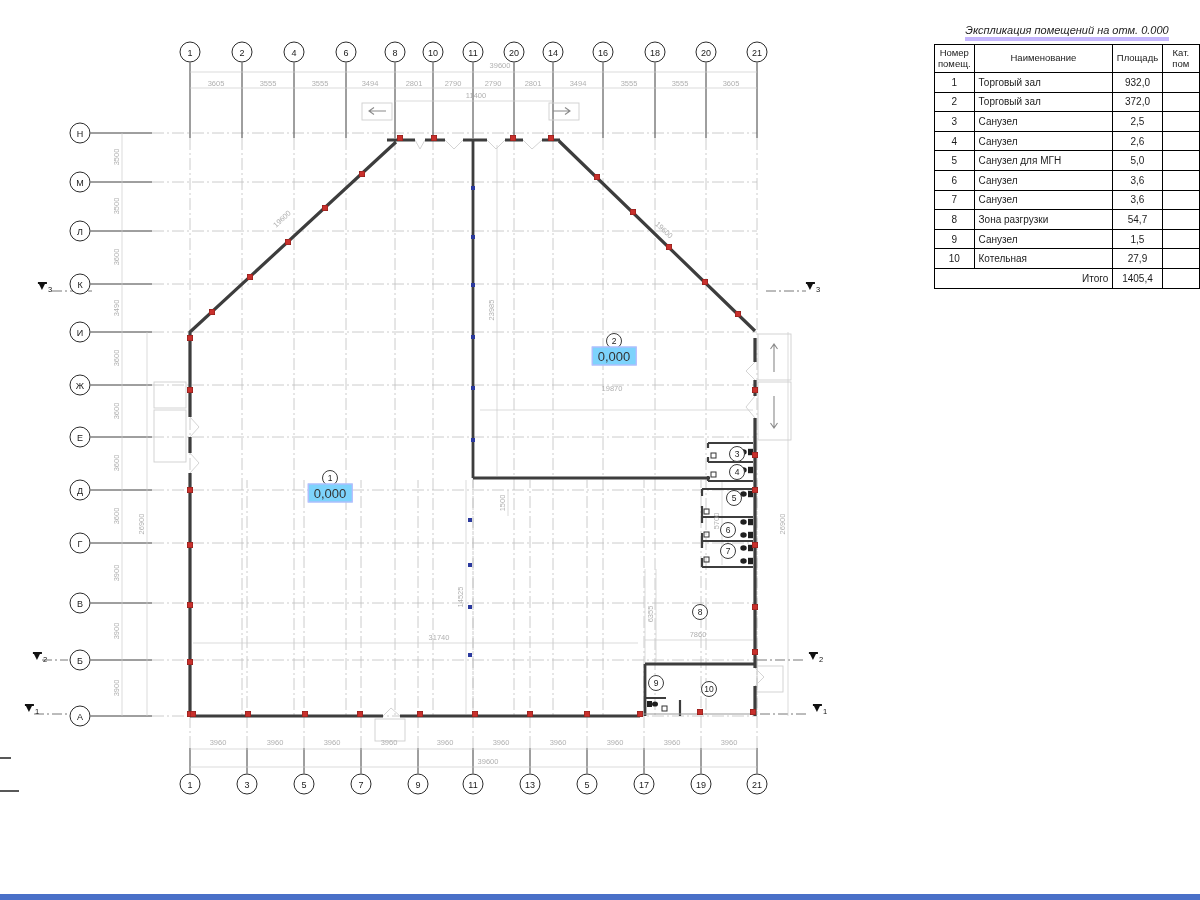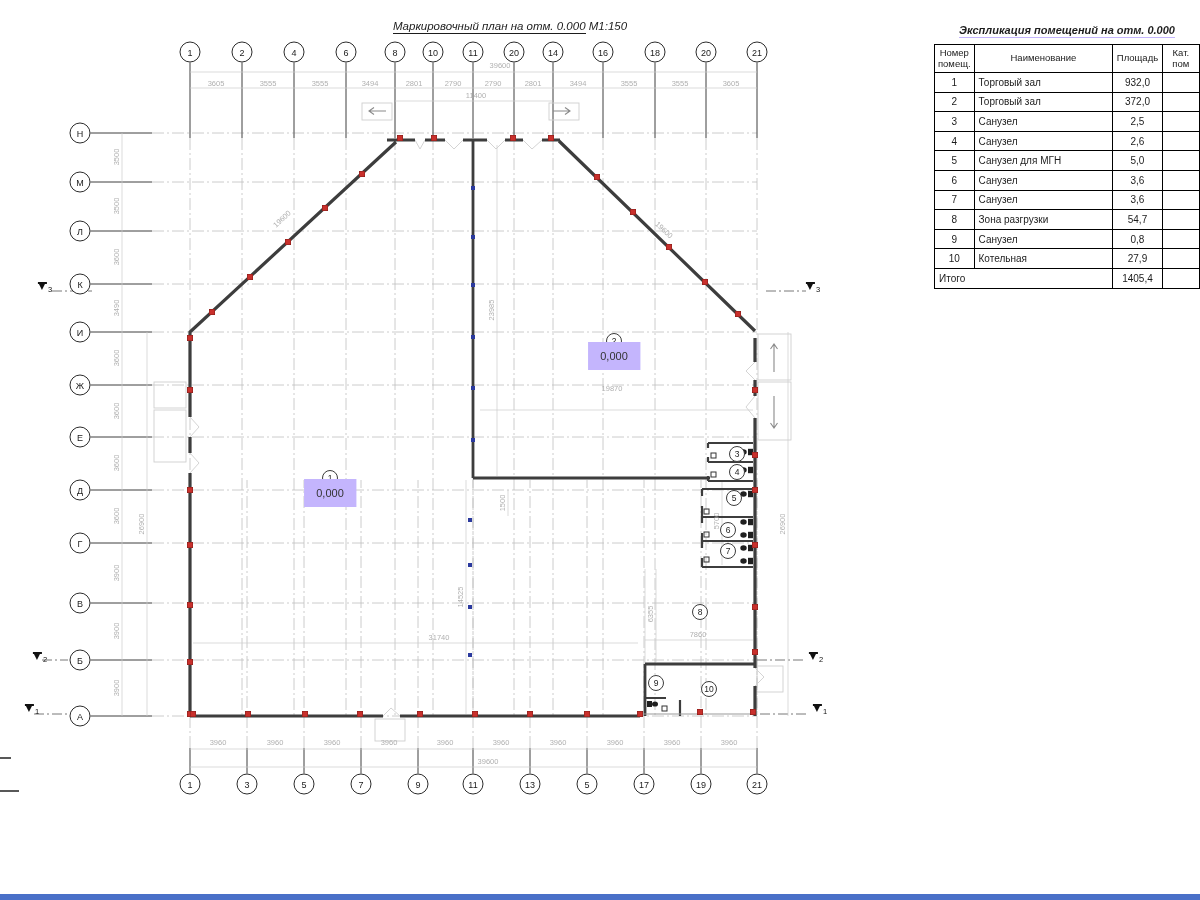--- a/index.html
+++ b/index.html
@@ -5,57 +5,57 @@
   html,body{margin:0;padding:0;background:#fff;}
   .canvas{position:relative;width:1200px;height:900px;background:#ffffff;overflow:hidden;
           font-family:"Liberation Sans",sans-serif;color:#222;}
   svg{position:absolute;left:0;top:0;}
   
   .plan-title{position:absolute;left:330px;top:20px;width:360px;text-align:center;
               font-size:11.5px;font-style:italic;color:#1d1d1d;white-space:nowrap;}
   .plan-title .u{border-bottom:1px solid #1d1d1d;padding-bottom:1px;}
   .table-title{position:absolute;left:934px;top:24px;width:266px;text-align:center;
                font-size:11px;font-style:italic;color:#1d1d1d;white-space:nowrap;}
-  .table-title .u{border-bottom:1px solid #c4b5fd;padding-bottom:1px;font-weight:bold;}
+  .table-title .u{border-bottom:4px solid #c4b5fd;padding-bottom:1px;}
   
   .bubble{position:absolute;width:21px;height:21px;border:1.3px solid #2b2b2b;border-radius:50%;
           background:#fff;display:flex;align-items:center;justify-content:center;
           font-size:9px;color:#1b1b1b;transform:translate(-50%,-50%);box-sizing:border-box;}
   
   .dim{position:absolute;font-size:7.5px;color:#b0b0b0;white-space:nowrap;
        transform:translate(-50%,-50%);background:transparent;}
   
   .marker{position:absolute;transform:translate(-50%,-50%);}
   .marker.red{width:5px;height:5px;background:#c9302c;box-shadow:0 0 0 0.5px #7e1c19;}
   .marker.blue{width:4px;height:4px;background:#2b3a9e;}
   
   .roomnum{position:absolute;width:16px;height:16px;border:1px solid #3c3c3c;border-radius:50%;
            background:#fff;display:flex;align-items:center;justify-content:center;
            font-size:8.5px;color:#222;transform:translate(-50%,-50%);box-sizing:border-box;}
-  .levelbox{position:absolute;border:7px solid #c4b5fd;background:#c4b5fd;font-size:11px;color:#333;
+  .levelbox{position:absolute;border:1px solid #c4b5fd;background:#7dd3fc;font-size:13px;color:#333;
             padding:1px 5px;transform:translate(-50%,-50%);white-space:nowrap;}
   
   .secmark{position:absolute;transform:translate(-50%,-50%);display:flex;align-items:flex-start;}
   .secmark .flag{position:relative;width:9px;height:9px;display:block;}
   .secmark .flag::before{content:'';position:absolute;top:0;left:0;width:9px;height:1.5px;background:#111;}
   .secmark .flag::after{content:'';position:absolute;top:2px;left:1px;width:0;height:0;
             border:3.5px solid transparent;border-top:6px solid #111;}
   .secmark .lbl{font-size:7.5px;color:#111;margin-left:1px;margin-top:3px;}
   
   .sched{position:absolute;left:934px;top:44px;border-collapse:collapse;table-layout:fixed;
          font-size:10px;color:#1b1b1b;background:#fff;}
   .sched td{border:1px solid #000;padding:0 4px;height:19.6px;box-sizing:border-box;
             overflow:hidden;white-space:nowrap;}
   .sched .hdr td{height:28px;text-align:center;white-space:normal;line-height:1.1;font-size:9.5px;padding:0 2px;}
   .sched td.c-num{text-align:center;}
   .sched td.c-name{text-align:left;}
   .sched td.c-area{text-align:center;}
   .sched td.c-cat{text-align:center;}
   .sched{border:1.5px solid #000;}
-  .sched .total-label{}
+  .sched .total-label{text-align:right;}
   
   .bottom-bar{position:absolute;left:0;top:894px;width:1200px;height:6px;background:#4a70c8;}
 </style>
 </head>
 <body>
 
 <div class="canvas">
 
   <svg width="1200" height="900">
 
@@ -236,24 +236,20 @@
       <rect x="704" y="557" width="5" height="5"></rect>
       <rect x="662" y="706" width="5" height="5"></rect>
     </g>
 
     <g stroke="#222" stroke-width="1.5">
       <path d="M0,758 L11,758 M0,791 L19,791" fill="none"></path>
     </g>
   </svg>
 
   <div id="plan-layer" style="position:absolute;left:0;top:0;width:1200px;height:900px;">
-    <div class="plan-title">
-      <span class="u">Маркировочный план на отм. 0.000</span>
-      <span>М1:150</span>
-    </div>
     <div class="table-title">
       <span class="u">Экспликация помещений на отм. 0.000</span>
     </div>
   <div class="bubble" style="left: 190px; top: 52px;">1</div>
       <div class="bubble" style="left: 242px; top: 52px;">2</div>
       <div class="bubble" style="left: 294px; top: 52px;">4</div>
       <div class="bubble" style="left: 346px; top: 52px;">6</div>
       <div class="bubble" style="left: 395px; top: 52px;">8</div>
       <div class="bubble" style="left: 433px; top: 52px;">10</div>
       <div class="bubble" style="left: 473px; top: 52px;">11</div>
@@ -480,21 +476,21 @@
         </tr>
         <tr>
           <td class="c-num">8</td>
           <td class="c-name">Зона разгрузки</td>
           <td class="c-area">54,7</td>
           <td class="c-cat"></td>
         </tr>
         <tr>
           <td class="c-num">9</td>
           <td class="c-name">Санузел</td>
-          <td class="c-area">0,8</td>
+          <td class="c-area">1,5</td>
           <td class="c-cat"></td>
         </tr>
         <tr>
           <td class="c-num">10</td>
           <td class="c-name">Котельная</td>
           <td class="c-area">27,9</td>
           <td class="c-cat"></td>
         </tr>
       </tbody>
     <tbody>

